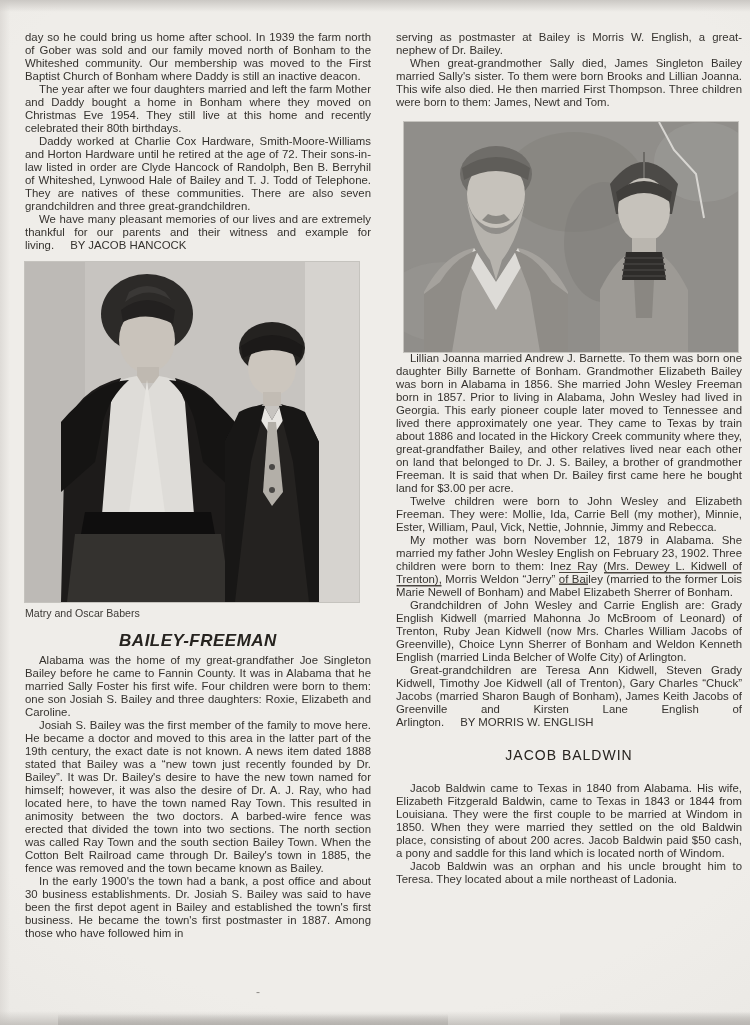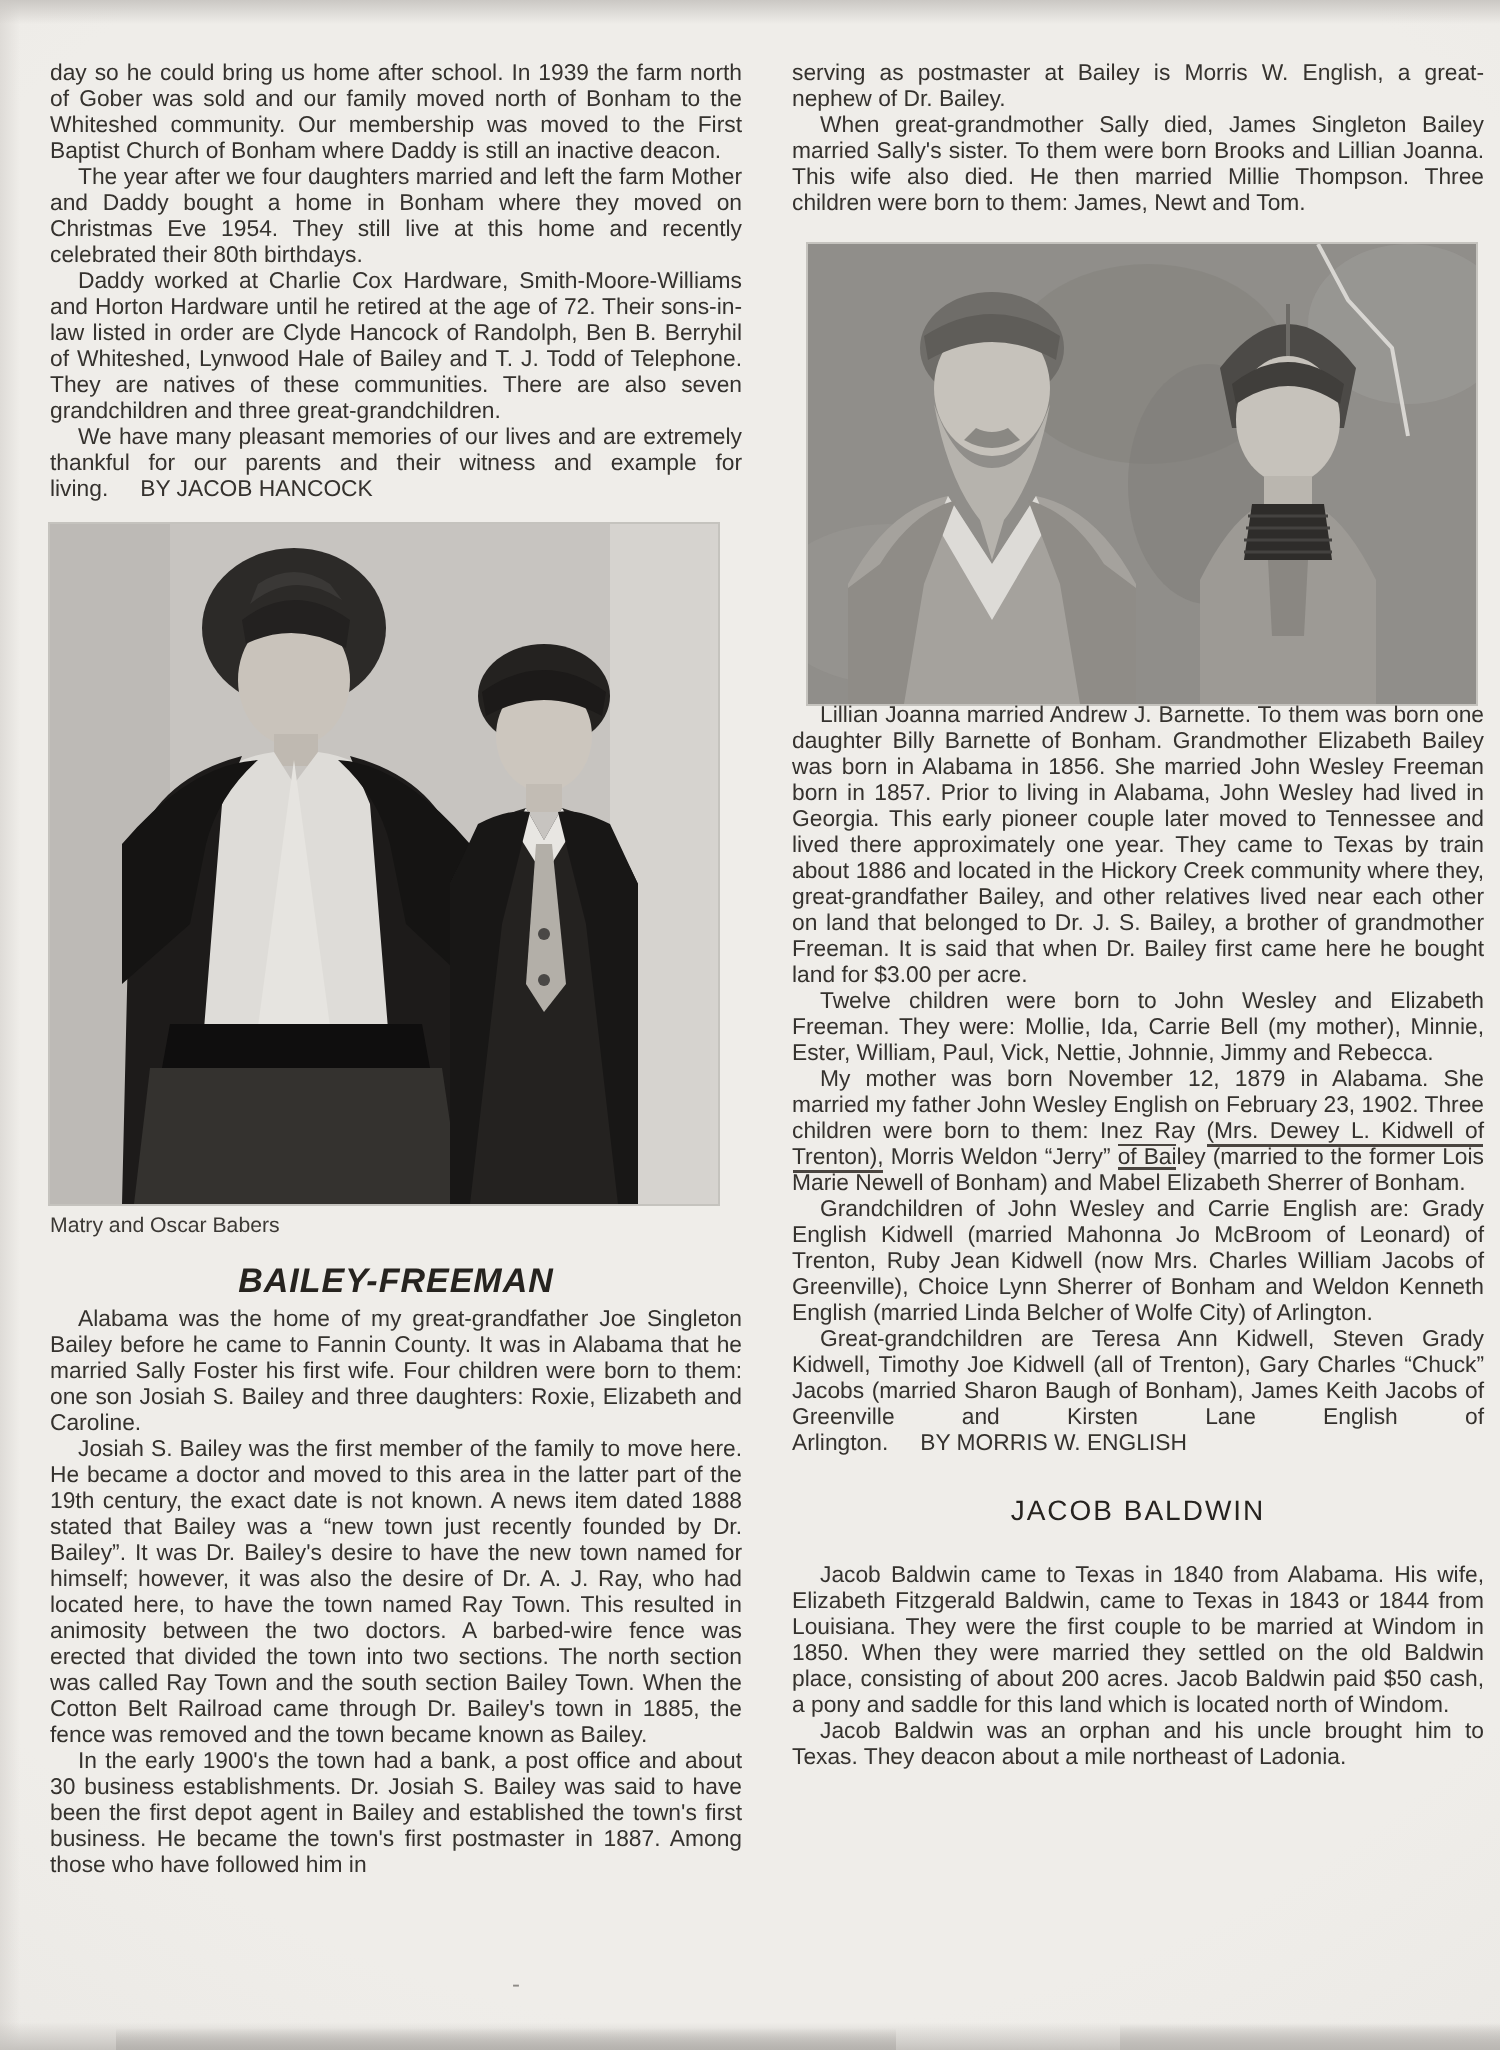--- a/index.html
+++ b/index.html
@@ -119,21 +119,21 @@
     <p class="caption">Matry and Oscar Babers</p>
 
     <p class="section-heading heading-bold">BAILEY-FREEMAN</p>
     <p class="body-par">Alabama was the home of my great-grandfather Joe Singleton Bailey before he came to Fannin County. It was in Alabama that he married Sally Foster his first wife. Four children were born to them: one son Josiah S. Bailey and three daughters: Roxie, Elizabeth and Caroline.</p>
     <p class="body-par">Josiah S. Bailey was the first member of the family to move here. He became a doctor and moved to this area in the latter part of the 19th century, the exact date is not known. A news item dated 1888 stated that Bailey was a “new town just recently founded by Dr. Bailey”. It was Dr. Bailey's desire to have the new town named for himself; however, it was also the desire of Dr. A. J. Ray, who had located here, to have the town named Ray Town. This resulted in animosity between the two doctors. A barbed-wire fence was erected that divided the town into two sections. The north section was called Ray Town and the south section Bailey Town. When the Cotton Belt Railroad came through Dr. Bailey's town in 1885, the fence was removed and the town became known as Bailey.</p>
     <p class="body-par">In the early 1900's the town had a bank, a post office and about 30 business establishments. Dr. Josiah S. Bailey was said to have been the first depot agent in Bailey and established the town's first business. He became the town's first postmaster in 1887. Among those who have followed him in</p>
   </div>
 
   <div class="col col-right">
     <p class="body-par no-indent">serving as postmaster at Bailey is Morris W. English, a great-nephew of Dr. Bailey.</p>
-    <p class="body-par">When great-grandmother Sally died, James Singleton Bailey married Sally's sister. To them were born Brooks and Lillian Joanna. This wife also died. He then married Millie Thompson. Three children were born to them: James, Newt and Tom.</p>
+    <p class="body-par">When great-grandmother Sally died, James Singleton Bailey married Sally's sister. To them were born Brooks and Lillian Joanna. This wife also died. He then married First Thompson. Three children were born to them: James, Newt and Tom.</p>
 
     <div class="photo photo-right">
       <svg viewBox="0 0 334 230" preserveAspectRatio="none">
         <rect x="0" y="0" width="334" height="230" fill="#908e8a"></rect>
         <ellipse cx="170" cy="60" rx="70" ry="50" fill="#86847f" opacity="0.7"></ellipse>
         <ellipse cx="200" cy="120" rx="40" ry="60" fill="#7e7c78" opacity="0.5"></ellipse>
         <ellipse cx="300" cy="40" rx="50" ry="40" fill="#9d9b97" opacity="0.6"></ellipse>
         <ellipse cx="40" cy="180" rx="60" ry="40" fill="#9a9894" opacity="0.5"></ellipse>
         <polyline points="255,0 270,28 292,52 300,96" fill="none" stroke="#d8d6d2" stroke-width="2"></polyline>
 
@@ -160,20 +160,20 @@
     </div>
 
     <p class="body-par">Lillian Joanna married Andrew J. Barnette. To them was born one daughter Billy Barnette of Bonham. Grandmother Elizabeth Bailey was born in Alabama in 1856. She married John Wesley Freeman born in 1857. Prior to living in Alabama, John Wesley had lived in Georgia. This early pioneer couple later moved to Tennessee and lived there approximately one year. They came to Texas by train about 1886 and located in the Hickory Creek community where they, great-grandfather Bailey, and other relatives lived near each other on land that belonged to Dr. J. S. Bailey, a brother of grandmother Freeman. It is said that when Dr. Bailey first came here he bought land for $3.00 per acre.</p>
     <p class="body-par">Twelve children were born to John Wesley and Elizabeth Freeman. They were: Mollie, Ida, Carrie Bell (my mother), Minnie, Ester, William, Paul, Vick, Nettie, Johnnie, Jimmy and Rebecca.</p>
     <p class="body-par"><span>My mother was born November 12, 1879 in Alabama. She married my father John Wesley English on February 23, 1902. Three children were born to them: Inez Ray </span><span class="pen-underline">(Mrs. Dewey L. Kidwell of Trenton),</span><span> Morris Weldon “Jerry” </span><span class="pen-overline">of Bai</span><span>ley (married to the former Lois Marie Newell of Bonham) and Mabel Elizabeth Sherrer of Bonham.</span></p>
     <p class="body-par">Grandchildren of John Wesley and Carrie English are: Grady English Kidwell (married Mahonna Jo McBroom of Leonard) of Trenton, Ruby Jean Kidwell (now Mrs. Charles William Jacobs of Greenville), Choice Lynn Sherrer of Bonham and Weldon Kenneth English (married Linda Belcher of Wolfe City) of Arlington.</p>
     <p class="body-par"><span>Great-grandchildren are Teresa Ann Kidwell, Steven Grady Kidwell, Timothy Joe Kidwell (all of Trenton), Gary Charles “Chuck” Jacobs (married Sharon Baugh of Bonham), James Keith Jacobs of Greenville and Kirsten Lane English of Arlington.</span><span class="byline">BY MORRIS W. ENGLISH</span></p>
 
     <p class="section-heading heading-light">JACOB BALDWIN</p>
     <p class="body-par">Jacob Baldwin came to Texas in 1840 from Alabama. His wife, Elizabeth Fitzgerald Baldwin, came to Texas in 1843 or 1844 from Louisiana. They were the first couple to be married at Windom in 1850. When they were married they settled on the old Baldwin place, consisting of about 200 acres. Jacob Baldwin paid $50 cash, a pony and saddle for this land which is located north of Windom.</p>
-    <p class="body-par">Jacob Baldwin was an orphan and his uncle brought him to Texas. They deacon about a mile northeast of Ladonia.</p>
+    <p class="body-par">Jacob Baldwin was an orphan and his uncle brought him to Teresa. They located about a mile northeast of Ladonia.</p>
   </div>
 
   <div class="page-number">100</div>
   <div class="stray-mark">-</div>
   <div class="edge-bottom-seg1"></div>
   <div class="edge-bottom-seg2"></div>
 </div>
 
 </body></html>

